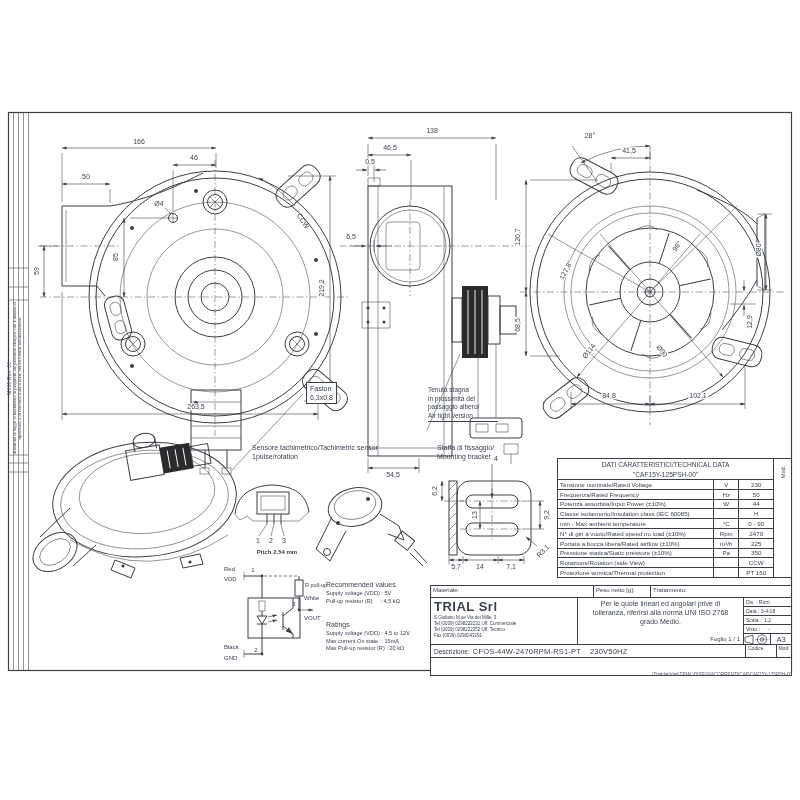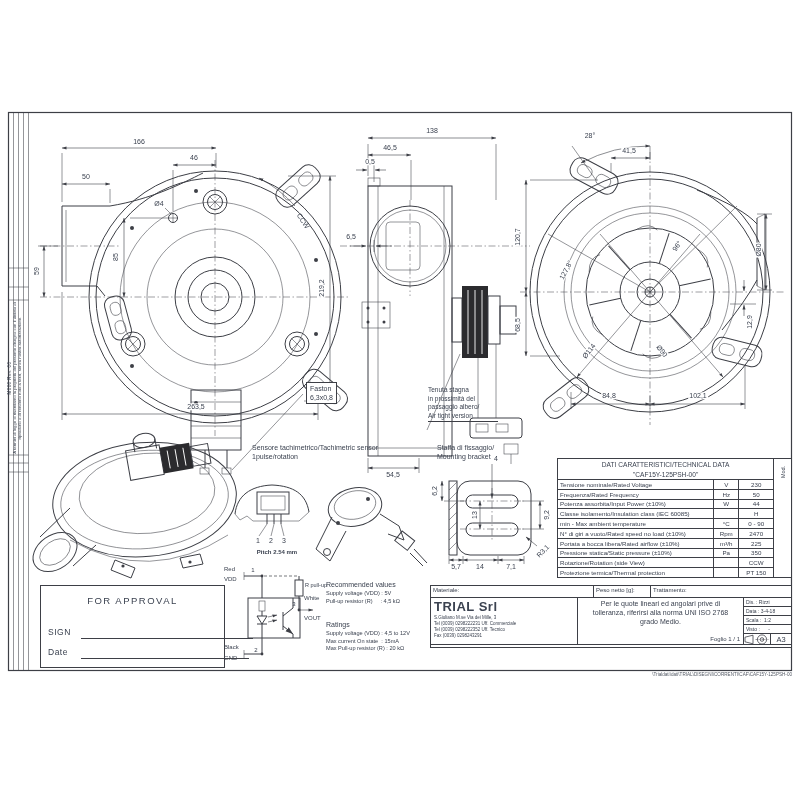--- a/index.html
+++ b/index.html
@@ -25,21 +25,21 @@
   #ttab .main{width:218px;display:flex;flex-direction:column;}
   #ttab .thead{height:21px;border-bottom:1px solid #3d3f46;text-align:center;font-size:6.6px;line-height:1.45;padding-top:1px;box-sizing:border-box;}
   #ttab .trow{flex:1;display:flex;border-bottom:1px solid #3d3f46;font-size:6.2px;align-items:center;box-sizing:border-box;}
   #ttab .trow:last-child{border-bottom:none;}
   #ttab .c1{flex:1;padding-left:2px;white-space:nowrap;overflow:hidden;}
   #ttab .c2{width:24px;text-align:center;border-left:1px solid #3d3f46;align-self:stretch;display:flex;align-items:center;justify-content:center;}
   #ttab .c3{width:34px;text-align:center;border-left:1px solid #3d3f46;align-self:stretch;display:flex;align-items:center;justify-content:center;}
   #ttab .modcol{width:17px;border-left:1px solid #3d3f46;position:relative;}
   #ttab .modcol span{position:absolute;left:50%;top:10px;transform:translate(-50%,0) rotate(-90deg);font-size:5.5px;}
   
-  #tblock{position:absolute;left:430px;top:585px;width:362px;height:63px;z-index:2;border:1px solid #3d3f46;box-sizing:border-box;font-size:6px;background:#fff;}
+  #tblock{position:absolute;left:430px;top:585px;width:362px;height:91px;z-index:2;border:1px solid #3d3f46;box-sizing:border-box;font-size:6px;background:#fff;}
   #tblock .row1{display:flex;height:12px;border-bottom:1px solid #3d3f46;box-sizing:border-box;}
   #tblock .row1 div{padding:1px 2px;box-sizing:border-box;}
   #tblock .m1{width:163px;border-right:1px solid #3d3f46;}
   #tblock .m2{width:57px;border-right:1px solid #3d3f46;}
   #tblock .m3{flex:1;}
   #tblock .mid{display:flex;height:47px;border-bottom:1px solid #3d3f46;box-sizing:border-box;}
   #tblock .comp{width:147px;border-right:1px solid #3d3f46;padding:1px 3px;box-sizing:border-box;}
   #tblock .logo{font-size:13px;font-weight:700;letter-spacing:.5px;margin-bottom:1px;}
   #tblock .addr{font-size:4.5px;line-height:1.35;}
   #tblock .tol{flex:1;border-right:1px solid #3d3f46;position:relative;padding:2px 6px;box-sizing:border-box;text-align:center;font-size:7px;line-height:1.25;}
@@ -544,27 +544,20 @@
   <div class="ln2">Supply voltage (VDD) : 4,5 to 12V</div>
   <div class="ln2">Max current On state  : 15mA</div>
   <div class="ln2">Max Pull-up resistor (R) : 20 kΩ</div>
 </div>
 
 <div id="band">
   <div class="code">M006 Rev. 00</div>
   <div class="legal">A termini di legge ci riserviamo la proprietà del presente disegno con il divieto di riprodurlo o di renderlo noto a terzi, senza nostra autorizzazione.</div>
 </div>
 
-<div id="appr">
-  <div class="ti">FOR APPROVAL</div>
-  <div class="sg">SIGN</div>
-  <div class="ul1"></div>
-  <div class="dt">Date</div>
-  <div class="ul2"></div>
-</div>
 
 <div id="ttab">
   <div class="main">
     <div class="thead">
           <div>DATI CARATTERISTICI/TECHNICAL DATA</div>
           <div>"CAF15Y-125PSH-00"</div>
         </div>
     <div class="trow">
           <div class="c1">Tensione  nominale/Rated Voltage</div>
           <div class="c2">V</div>
@@ -650,17 +643,27 @@
             <path d="M1,3.2 L9,1.2 L9,9.8 L1,7.8 z" style="fill:none;stroke:#3d3f46;stroke-width:.8"></path>
             <circle cx="18" cy="5.5" r="4.6" style="fill:none;stroke:#3d3f46;stroke-width:.8"></circle>
             <circle cx="18" cy="5.5" r="1.8" style="fill:none;stroke:#3d3f46;stroke-width:.8"></circle>
             <line x1="11.5" y1="5.5" x2="24.5" y2="5.5" style="stroke:#3d3f46;stroke-width:.5;stroke-dasharray:3 1 1 1"></line>
           </svg>
         </div>
         <div class="a3">A3</div>
       </div>
     </div>
   </div>
+  <div class="drow">
+    <div class="desc">
+      <span class="dl">Descrizione:</span>
+      <span class="dv">CFOS-44W-2470RPM-RS1-PT    230V50HZ</span>
+    </div>
+    <div class="cod">
+      <div class="ch">Codice</div>
+      <div class="mh">Mod.</div>
+    </div>
+  </div>
 </div>
 
 <div id="path">\Trialdati\dati\TRIAL\DISEGNI\CORRENTI\CAF\CAF15Y-125PSH-00</div>
 
 </div>
 
 </body></html>

